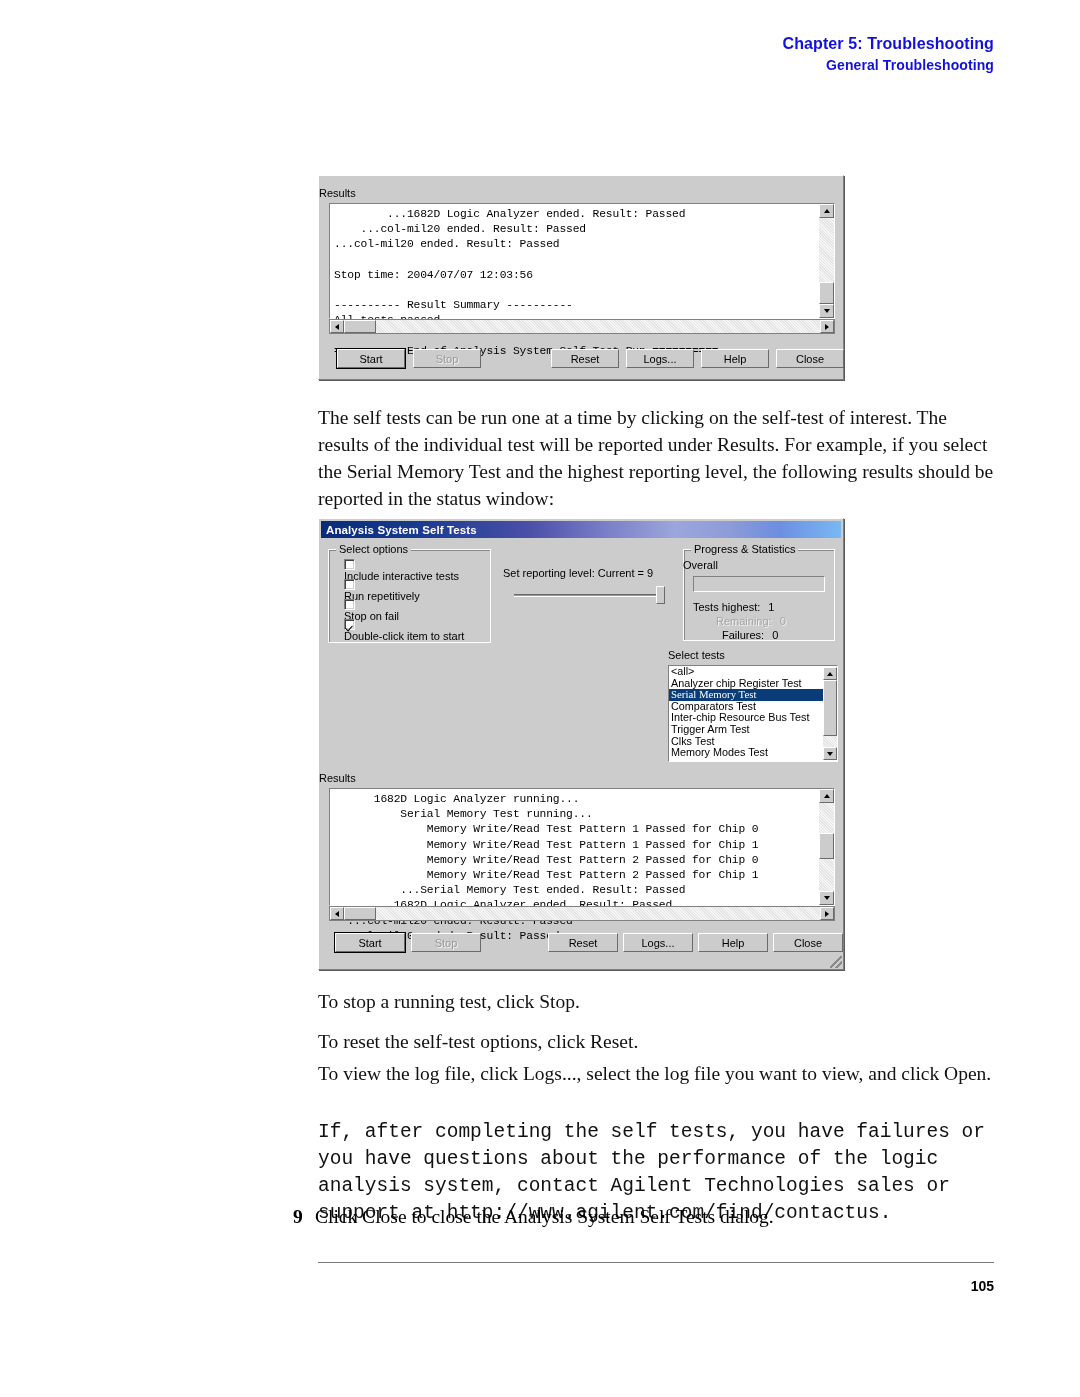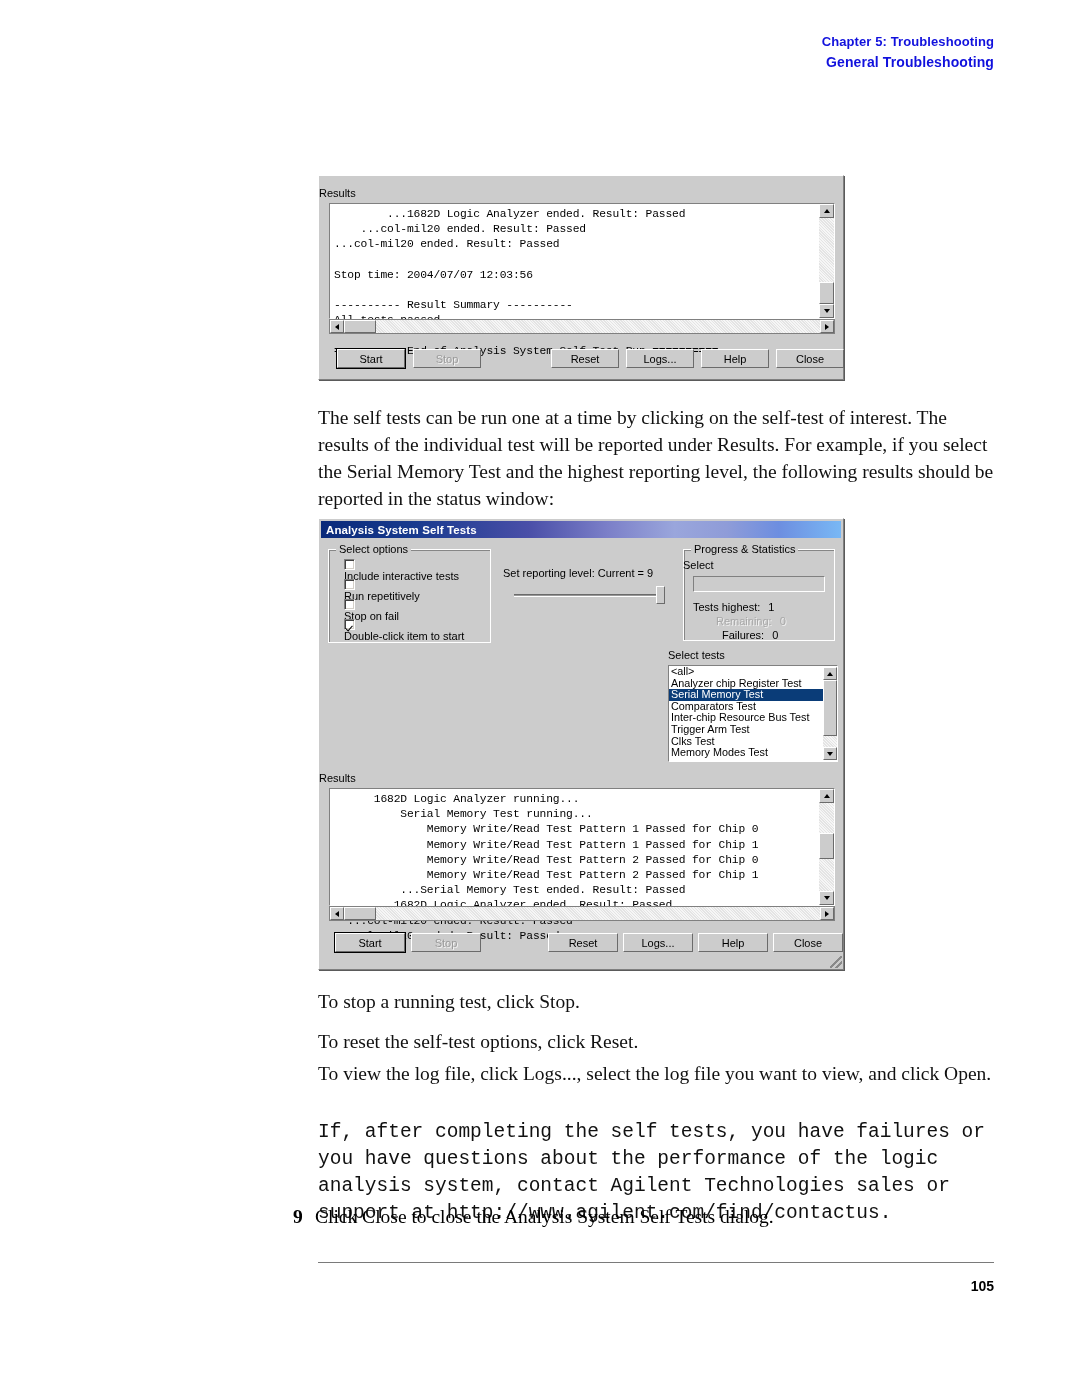--- a/index.html
+++ b/index.html
@@ -19,21 +19,21 @@
   
   .page-header {
     position: absolute;
     top: 34px;
     right: 86px;
     text-align: right;
     line-height: 1.28;
   }
   .page-header .chapter {
     font-family: "Liberation Sans", sans-serif;
-    font-size: 13px;
+    font-size: 16px;
     color: #1111dd;
     letter-spacing: 0.1px;
   }
   .page-header .chapter b { font-weight: bold; }
   .page-header .section {
     font-family: "Liberation Sans", sans-serif;
     font-size: 14px;
     font-weight: bold;
     color: #1111dd;
     margin-top: 3px;
@@ -267,20 +267,21 @@
     font-size: 10.8px;
     line-height: 11.6px;
     padding: 0 2px;
     white-space: nowrap;
     color: #000;
     height: 11.6px;
   }
   .listbox .li.sel {
     background: #0a3c78;
     color: #ffffff;
+    font-family: Liberation Serif, serif;
   }
 
   
   .slider-track {
     position: absolute;
     height: 3px;
     background: #999999;
     border-top: 1px solid #6b6b6b;
     border-bottom: 1px solid #ffffff;
     box-sizing: border-box;
@@ -405,21 +406,21 @@
     <span>Double-click item to start</span>
   </div>
 
   <div class="caption" style="left:184px; top:48px; width:285px;">Set reporting level: Current = 9</div>
   <div class="slider-track" style="left:195px; top:75px; width:150px;"></div>
   <div class="slider-thumb" style="left:337px; top:67px;"></div>
 
   <div class="group" style="left:364px; top:30px; width:152px; height:92px;">
     <span class="legend">Progress &amp; Statistics</span>
   </div>
-  <div class="caption" style="left:364px; top:40px; width:152px;">Select</div>
+  <div class="caption" style="left:364px; top:40px; width:152px;">Overall</div>
   <div class="sunken" style="position:absolute; left:374px; top:57px; width:132px; height:16px; border-width:1.5px; background:#cccccc;"></div>
   <div class="stat" style="left:374px; top:82px;">
     <span>Tests highest:</span>
     <span style="margin-left:5px;">1</span>
   </div>
   <div class="stat dim" style="left:397px; top:96px;">
     <span>Remaining:</span>
     <span style="margin-left:5px;">0</span>
   </div>
   <div class="stat" style="left:403px; top:110px;">

